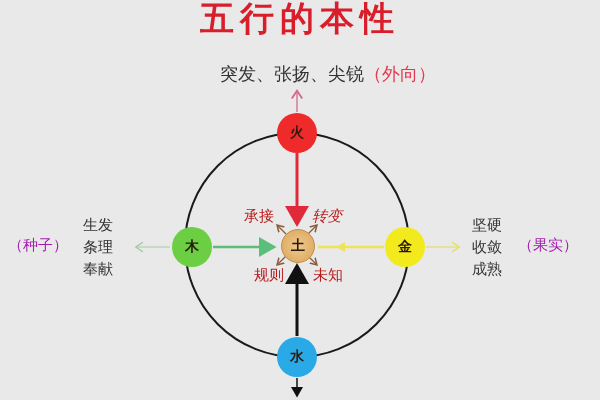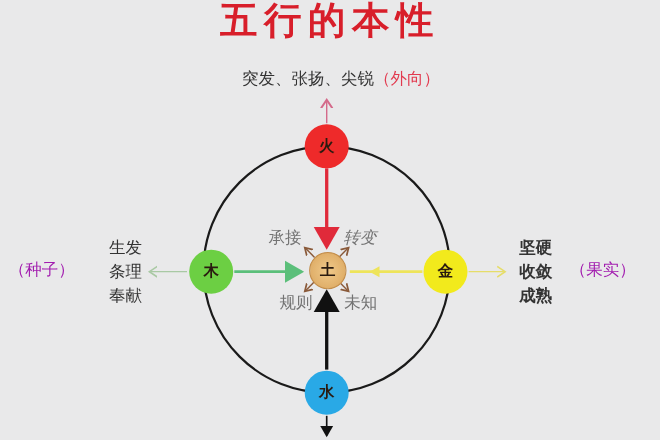--- a/index.html
+++ b/index.html
@@ -8,35 +8,35 @@
     background: #e9e9ea;
     position: relative;
     font-family: "DejaVu Sans", sans-serif;
   }
   .title {
     position: absolute; left: 0; top: -4px; width: 600px; text-align: center;
     font-family: "DejaVu Serif", serif;
     font-size: 34px; font-weight: bold; color: #d81e2a; letter-spacing: 6px;
   }
   .top-text {
-    position: absolute; left: 220px; top: 62px; font-size: 15px; color: #333;
+    position: absolute; left: 220px; top: 62px; font-size: 18px; color: #333;
     white-space: nowrap;
   }
   .red { color: #e23a4f; }
   svg.diagram { position: absolute; left: 0; top: 0; }
   .node {
     position: absolute; border-radius: 50%;
     display: flex; align-items: center; justify-content: center;
     font-size: 14px; font-weight: bold; color: #2a1b10;
   }
   .side {
     position: absolute; font-size: 15px; color: #333; line-height: 22px;
   }
   .paren { position: absolute; font-size: 15px; color: #a21caf; white-space: nowrap; }
-  .lbl { position: absolute; font-size: 15px; color: #737373; white-space: nowrap; text-align: center; }
+  .lbl { position: absolute; font-size: 15px; color: #b91c1c; white-space: nowrap; text-align: center; }
 </style>
 </head>
 <body>
 
 <div class="title">五行的本性</div>
 
 <div class="top-text">
   <span>突发、张扬、尖锐</span><span class="red">（外向）</span>
 </div>
 
@@ -94,27 +94,27 @@
   <span>土</span>
 </div>
 <div class="node" style="left:385px;top:227px;width:40px;height:40px;background:#f2ea1c;">
   <span>金</span>
 </div>
 <div class="node" style="left:277px;top:337px;width:40px;height:40px;background:#29a9e6;">
   <span>水</span>
 </div>
 
 <div class="paren" style="left:8px;top:236px;">（种子）</div>
-<div class="side" style="left:99px;top:214px;">
+<div class="side" style="left:83px;top:214px;">
   <div>生发</div>
   <div>条理</div>
   <div>奉献</div>
 </div>
 
-<div class="side" style="left:472px;top:214px;font-weight:bold;">
+<div class="side" style="left:472px;top:214px;">
   <div>坚硬</div>
   <div>收敛</div>
   <div>成熟</div>
 </div>
 <div class="paren" style="left:518px;top:236px;">（果实）</div>
 
 <div class="lbl" style="left:244px;top:207px;">承接</div>
 <div class="lbl" style="left:312px;top:207px;font-style:italic;">转变</div>
 <div class="lbl" style="left:243px;top:266px;margin-left:11px;">规则</div>
 <div class="lbl" style="left:313px;top:266px;">未知</div>

